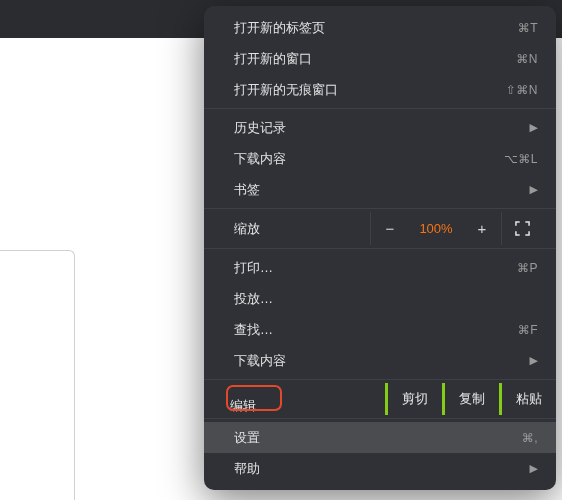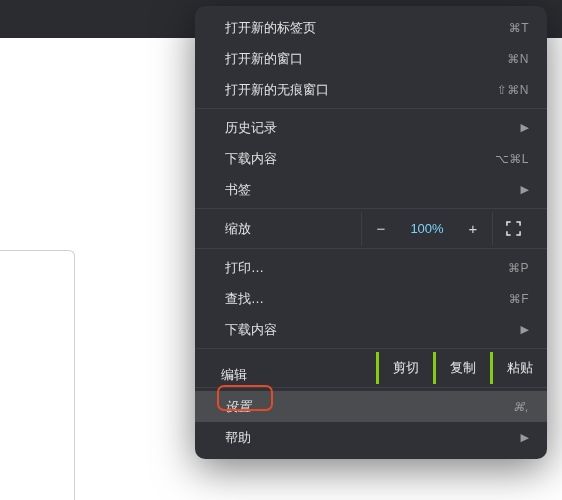--- a/index.html
+++ b/index.html
@@ -27,21 +27,21 @@
     height: 250px;
     background: #fff;
     border: 1px solid #d0d0d0;
     border-left: none;
     border-bottom: none;
     border-radius: 0 6px 0 0;
   }
   .menu {
     position: absolute;
     top: 6px;
-    left: 195px;
+    left: 204px;
     width: 352px;
     background: #2f3136;
     border-radius: 10px;
     box-shadow: 0 10px 40px rgba(0,0,0,.5);
     padding: 6px 0;
   }
   .row {
     display: flex;
     align-items: center;
     height: 31px;
@@ -61,21 +61,20 @@
     font-size: 11px;
     margin-left: 4px;
   }
   .sep {
     height: 1px;
     background: #3e4045;
     margin: 3px 0;
   }
   .row.highlight {
     background: #4a4c50;
-    font-style: italic;
   }
   .highlight-box {
     position: absolute;
     left: 22px;
     top: 379px;
     width: 56px;
     height: 26px;
     border: 2.5px solid #e44a2a;
     border-radius: 7px;
     pointer-events: none;
@@ -100,21 +99,21 @@
     align-items: center;
     justify-content: center;
     color: #d6d6d6;
     font-size: 15px;
     cursor: pointer;
   }
   .zoom-val {
     width: 54px;
     text-align: center;
     font-size: 13px;
-    color: #7dd3fc;
+    color: #f97316;
   }
   .fullscreen-icon {
     width: 40px;
     height: 33px;
     display: flex;
     align-items: center;
     justify-content: center;
     cursor: pointer;
   }
   .fullscreen-icon svg { width: 15px; height: 15px; }
@@ -190,20 +189,23 @@
     </div>
   </div>
 
   <div class="sep"></div>
 
   <div class="row">
     <span class="label">打印…</span>
     <span class="shortcut">⌘P</span>
   </div>
   <div class="row">
+    <span class="label">投放…</span>
+  </div>
+  <div class="row">
     <span class="label">查找…</span>
     <span class="shortcut">⌘F</span>
   </div>
   <div class="row">
     <span class="label">下载内容</span>
     <span class="chevron">▶</span>
   </div>
 
   <div class="sep"></div>
 

